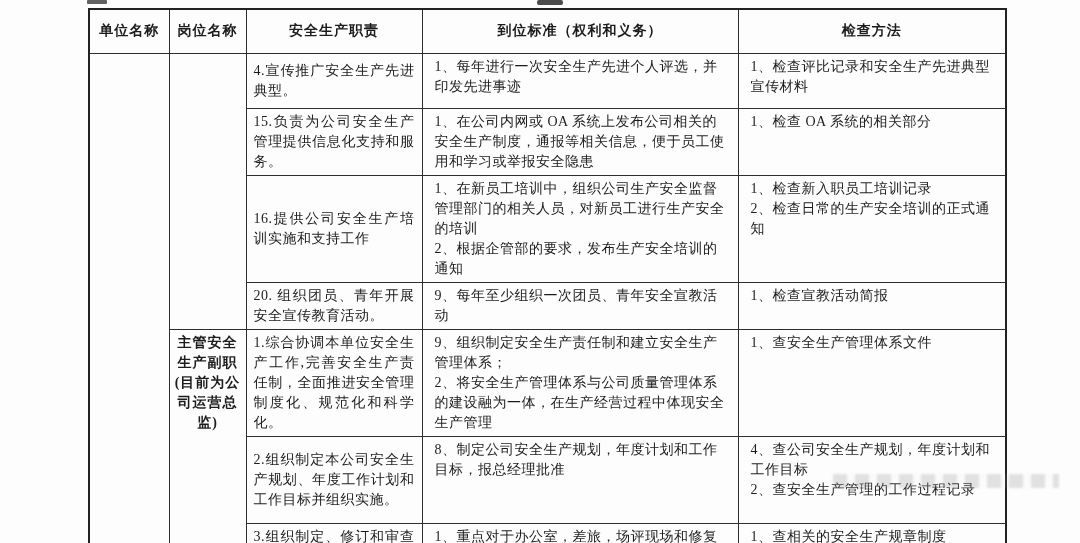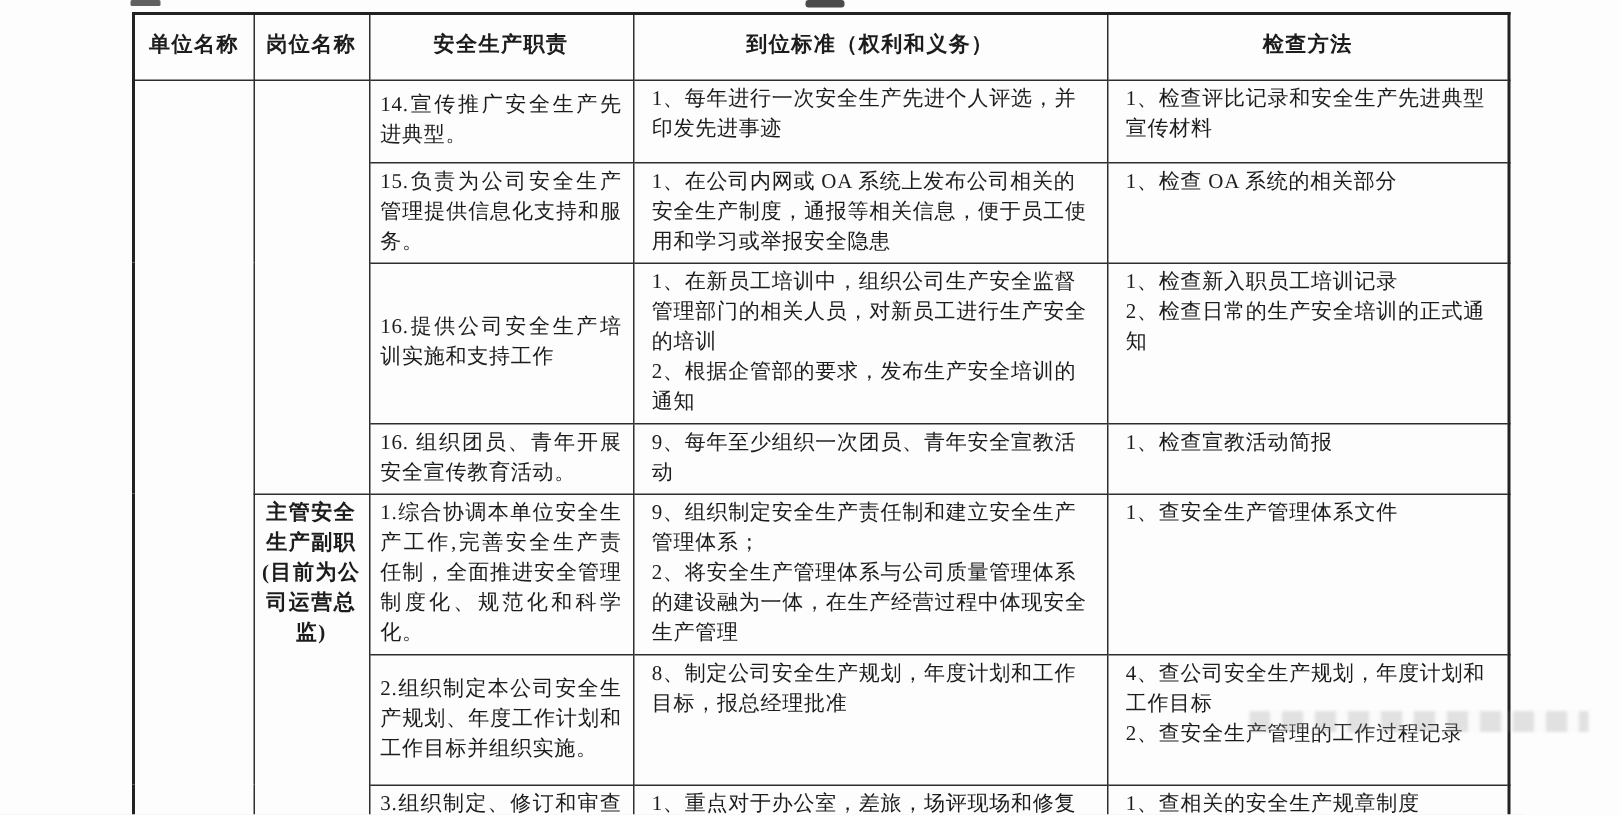--- a/index.html
+++ b/index.html
@@ -112,38 +112,38 @@
         <th>岗位名称</th>
         <th>安全生产职责</th>
         <th>到位标准（权利和义务）</th>
         <th>检查方法</th>
       </tr>
     </thead>
     <tbody>
       <tr class="h55">
         <td class="unit-cell" rowspan="7"></td>
         <td class="pos-cell" rowspan="4"></td>
-        <td class="duty-cell">14.宣传推广安全生产先进典型。</td>
+        <td class="duty-cell">4.宣传推广安全生产先进典型。</td>
         <td class="std-cell">1、每年进行一次安全生产先进个人评选，并印发先进事迹</td>
         <td class="chk-cell">1、检查评比记录和安全生产先进典型宣传材料</td>
       </tr>
       <tr class="h60">
         <td class="duty-cell">15.负责为公司安全生产管理提供信息化支持和服务。</td>
         <td class="std-cell">1、在公司内网或 OA 系统上发布公司相关的安全生产制度，通报等相关信息，便于员工使用和学习或举报安全隐患</td>
         <td class="chk-cell">1、检查 OA 系统的相关部分</td>
       </tr>
       <tr class="h61">
         <td class="duty-cell">16.提供公司安全生产培训实施和支持工作</td>
         <td class="std-cell">1、在新员工培训中，组织公司生产安全监督管理部门的相关人员，对新员工进行生产安全的培训
 2、根据企管部的要求，发布生产安全培训的通知</td>
         <td class="chk-cell">1、检查新入职员工培训记录
 2、检查日常的生产安全培训的正式通知</td>
       </tr>
       <tr class="h37">
-        <td class="duty-cell">16. 组织团员、青年开展安全宣传教育活动。</td>
+        <td class="duty-cell">20. 组织团员、青年开展安全宣传教育活动。</td>
         <td class="std-cell">9、每年至少组织一次团员、青年安全宣教活动</td>
         <td class="chk-cell">1、检查宣教活动简报</td>
       </tr>
       <tr class="h82">
         <td class="pos-cell" rowspan="3">主管安全生产副职(目前为公司运营总监)</td>
         <td class="duty-cell">1.综合协调本单位安全生产工作,完善安全生产责任制，全面推进安全管理制度化、规范化和科学化。</td>
         <td class="std-cell">9、组织制定安全生产责任制和建立安全生产管理体系；
 2、将安全生产管理体系与公司质量管理体系的建设融为一体，在生产经营过程中体现安全生产管理</td>
         <td class="chk-cell">1、查安全生产管理体系文件</td>
       </tr>

